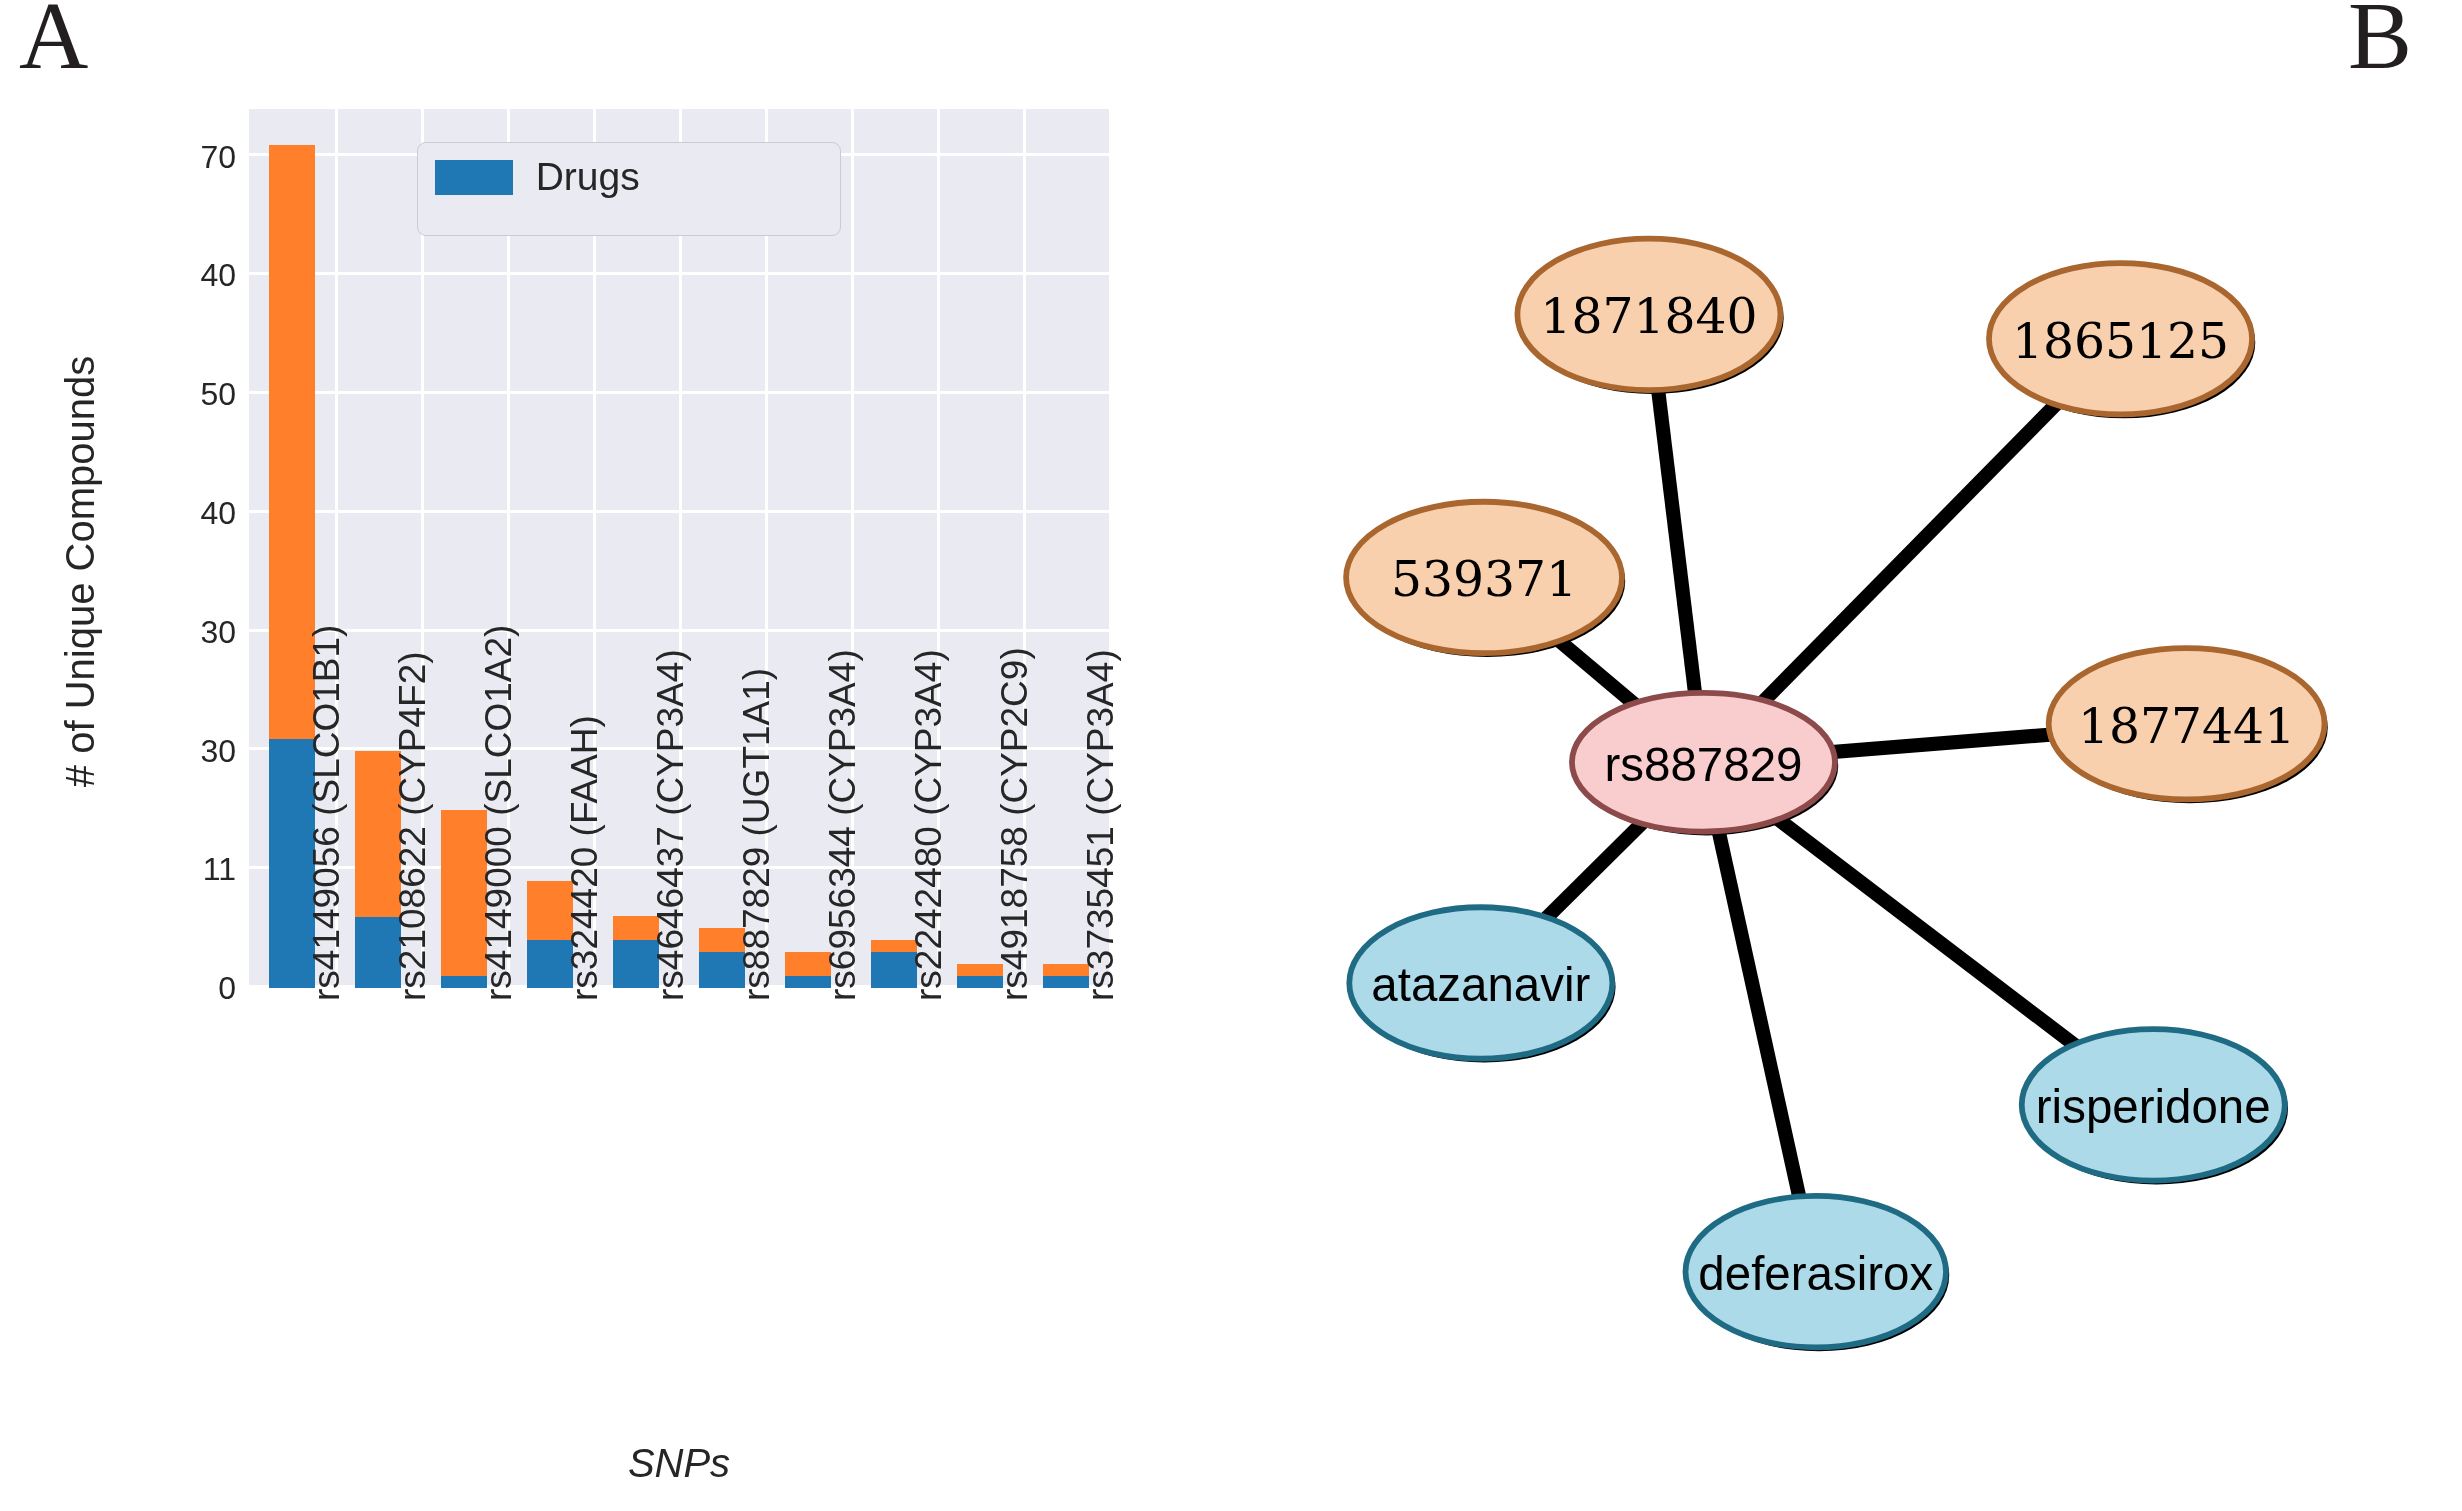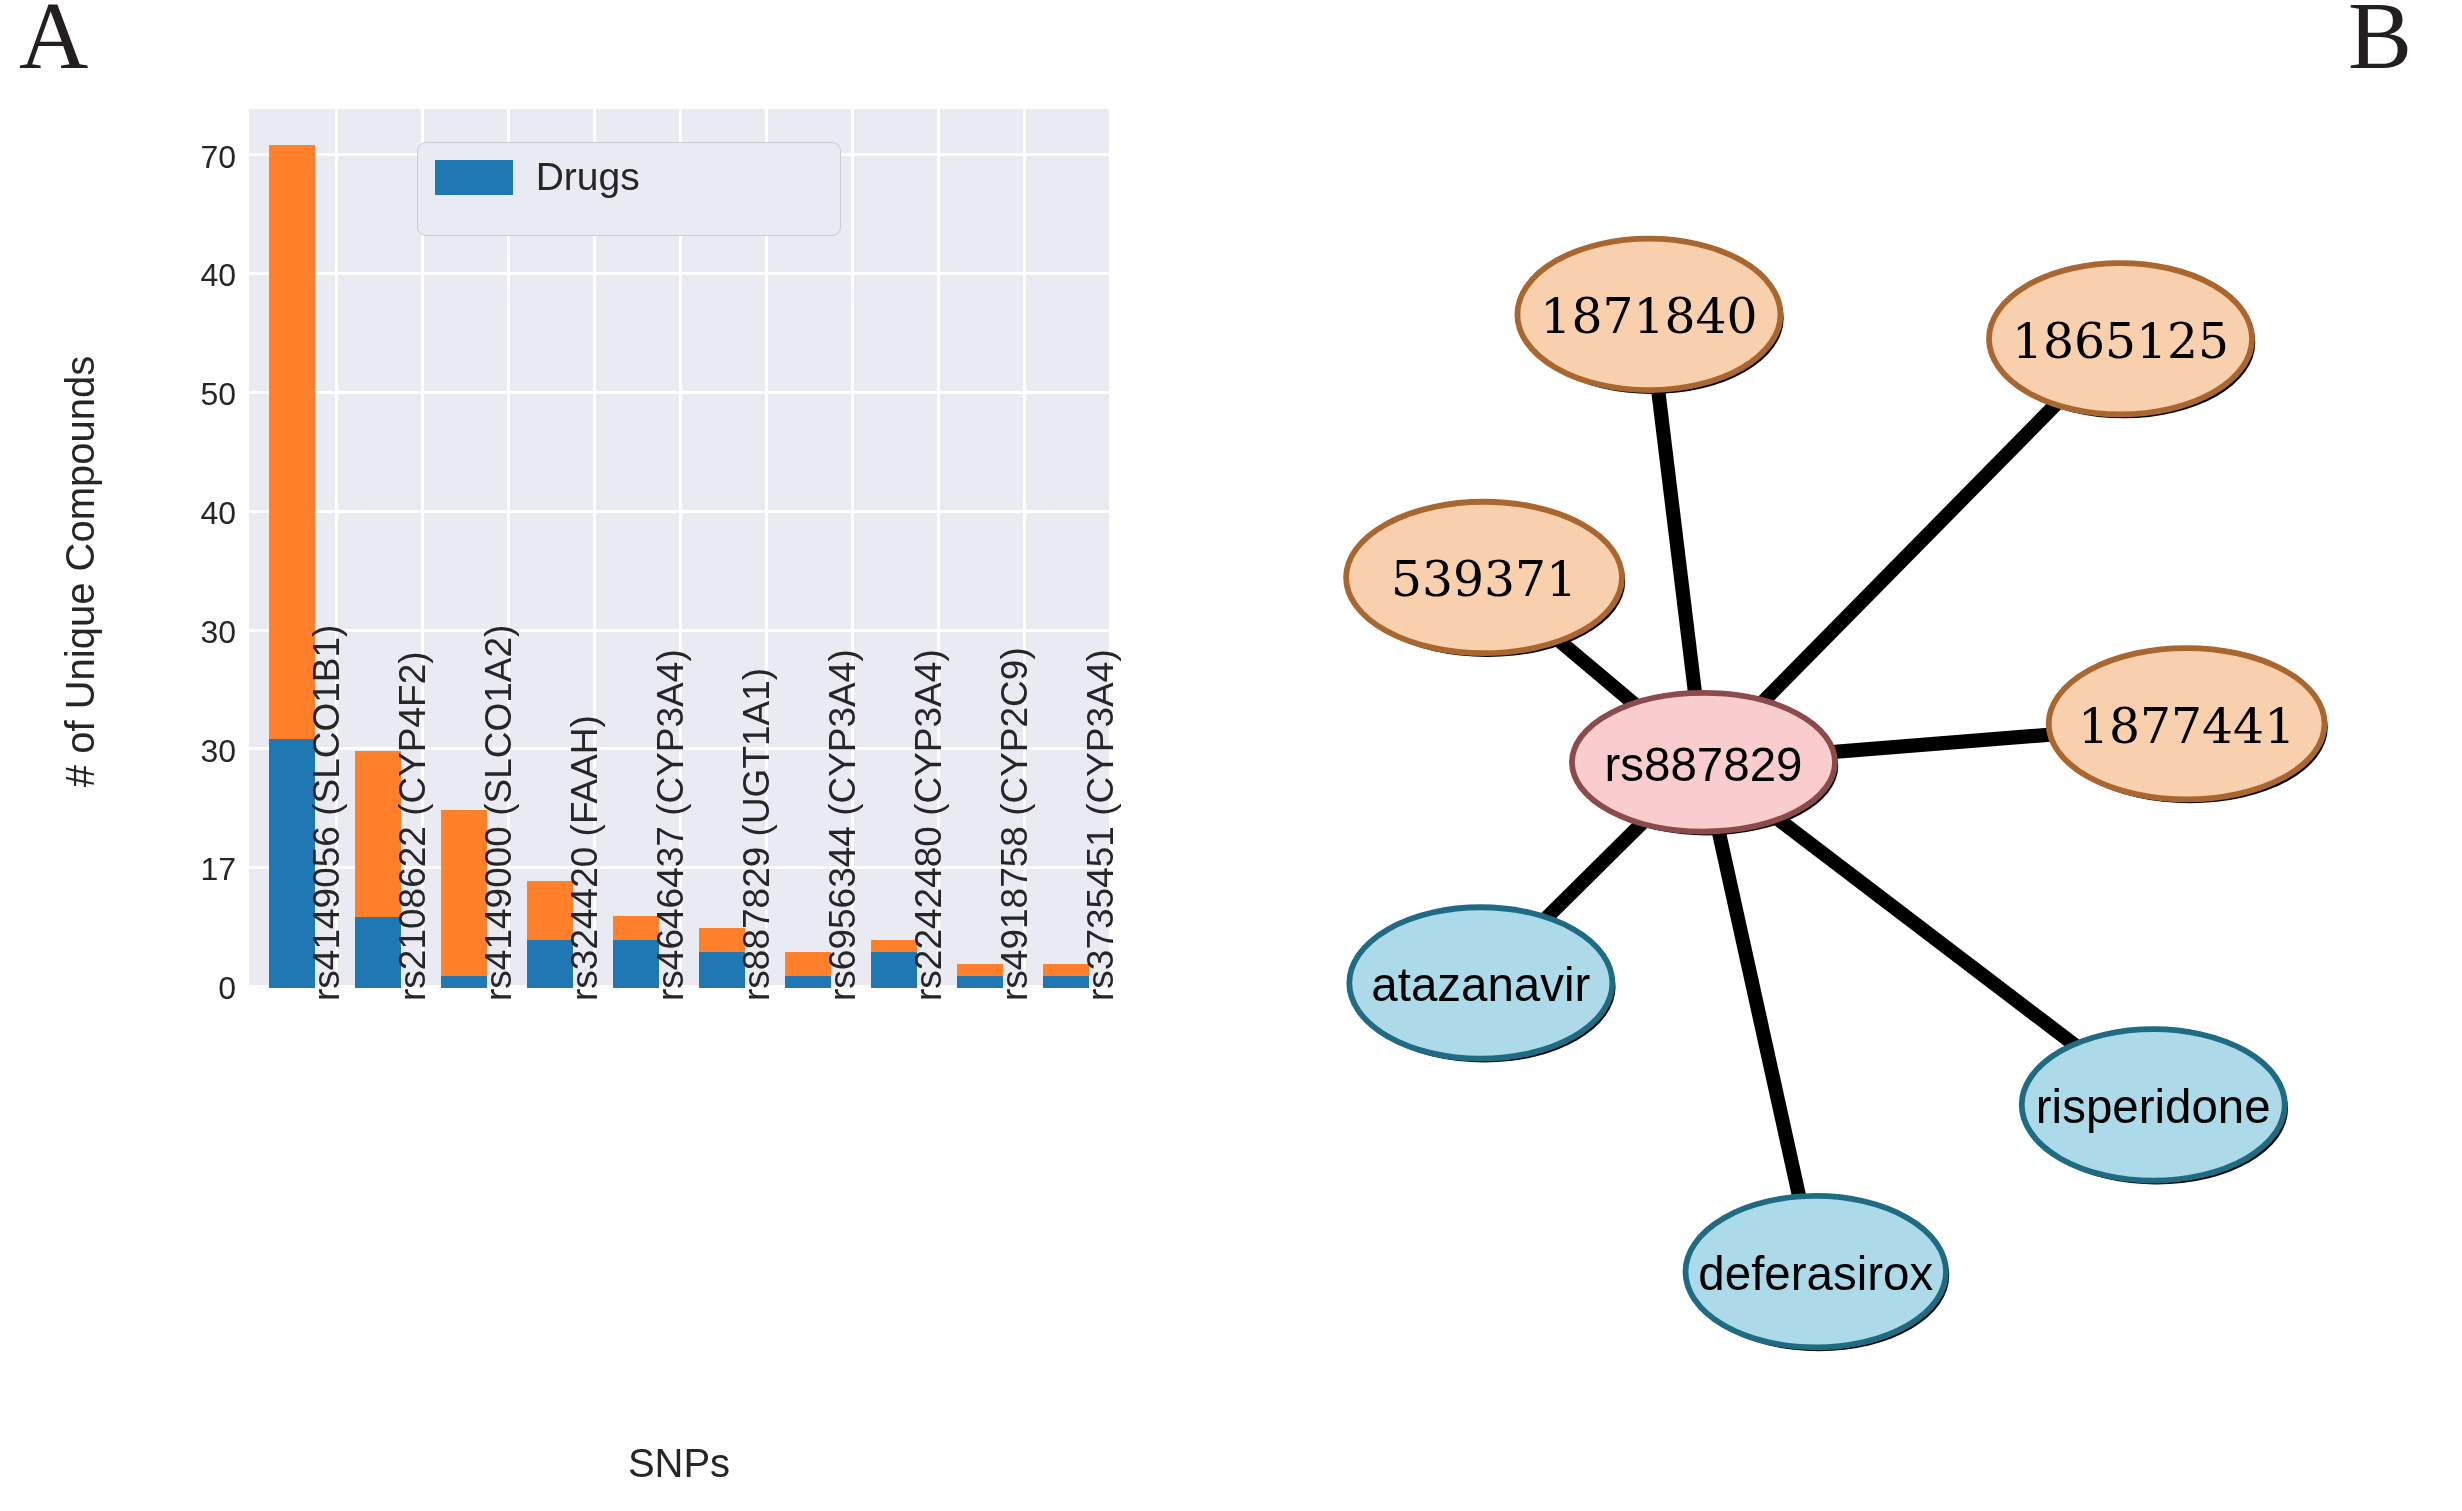--- a/index.html
+++ b/index.html
@@ -24,21 +24,21 @@
   .seg{position:absolute;left:0;width:100%;}
   .seg-drugs{background:#1f77b4;bottom:0;}
   .seg-metab{background:#ff7f2b;}
 
   .ytick{position:absolute;right:938px;transform:translateY(-50%);
       font-size:32px;color:#262626;text-align:right;white-space:nowrap;}
   #ylabel{position:absolute;left:-221px;top:549px;width:603px;
       transform:rotate(-90deg);transform-origin:center center;
       text-align:center;font-size:40px;color:#262626;}
   #xlabel{position:absolute;left:249px;top:1441px;width:860px;text-align:center;
-      font-size:40px;color:#262626;}
+      font-size:40px;color:#262626;font-style:italic;}
   .xtick{position:absolute;top:1001px;font-size:37px;color:#262626;
       white-space:nowrap;transform-origin:left top;transform:rotate(-90deg);
       direction:ltr;}
 
   #legend{position:absolute;left:417px;top:142px;width:424px;height:94px;
       background:#eaeaf2;border:1.9px solid #cccccc;border-radius:9px;
       box-sizing:border-box;padding:14px 16.7px;}
   .legend-row{display:flex;align-items:center;height:40px;margin-bottom:10.3px;}
   .legend-swatch{width:78px;height:35px;margin-right:23px;flex:0 0 auto;}
   .legend-text{font-size:39px;color:#262626;white-space:nowrap;}
@@ -116,21 +116,21 @@
         </div>
         <div class="bar-col" style="left: 794px; height: 879px;">
           <div class="seg seg-drugs" style="height: 12px; background: rgb(31, 119, 180);"></div>
           <div class="seg seg-metab" style="height: 12px; bottom: 12px; background: rgb(255, 127, 43);"></div>
         </div>
       </div>
   </div>
 
   <div id="yticks">
       <div class="ytick" style="top: 988px;">0</div>
-      <div class="ytick" style="top: 869px;">17</div>
+      <div class="ytick" style="top: 869px;">11</div>
       <div class="ytick" style="top: 751px;">30</div>
       <div class="ytick" style="top: 632px;">30</div>
       <div class="ytick" style="top: 513px;">40</div>
       <div class="ytick" style="top: 394px;">50</div>
       <div class="ytick" style="top: 275px;">40</div>
       <div class="ytick" style="top: 157px;">70</div>
     </div>
   <div id="ylabel"># of Unique Compounds</div>
   <div id="xticks">
       <div class="xtick" style="left: 306px;">rs4149056 (SLCO1B1)</div>

